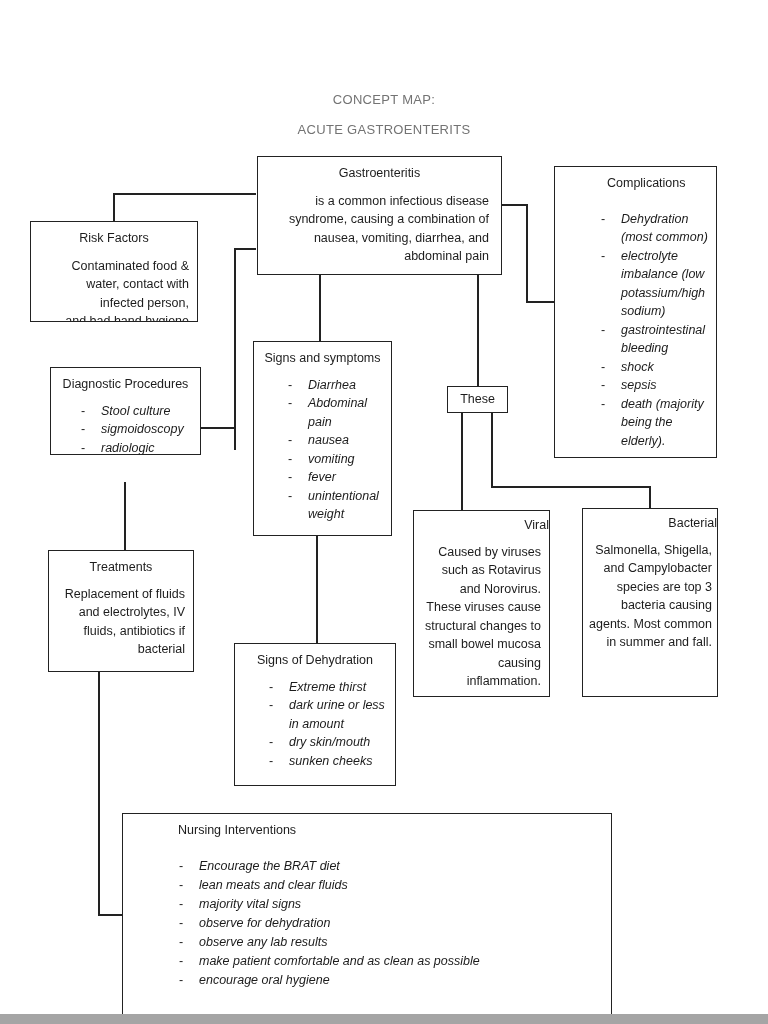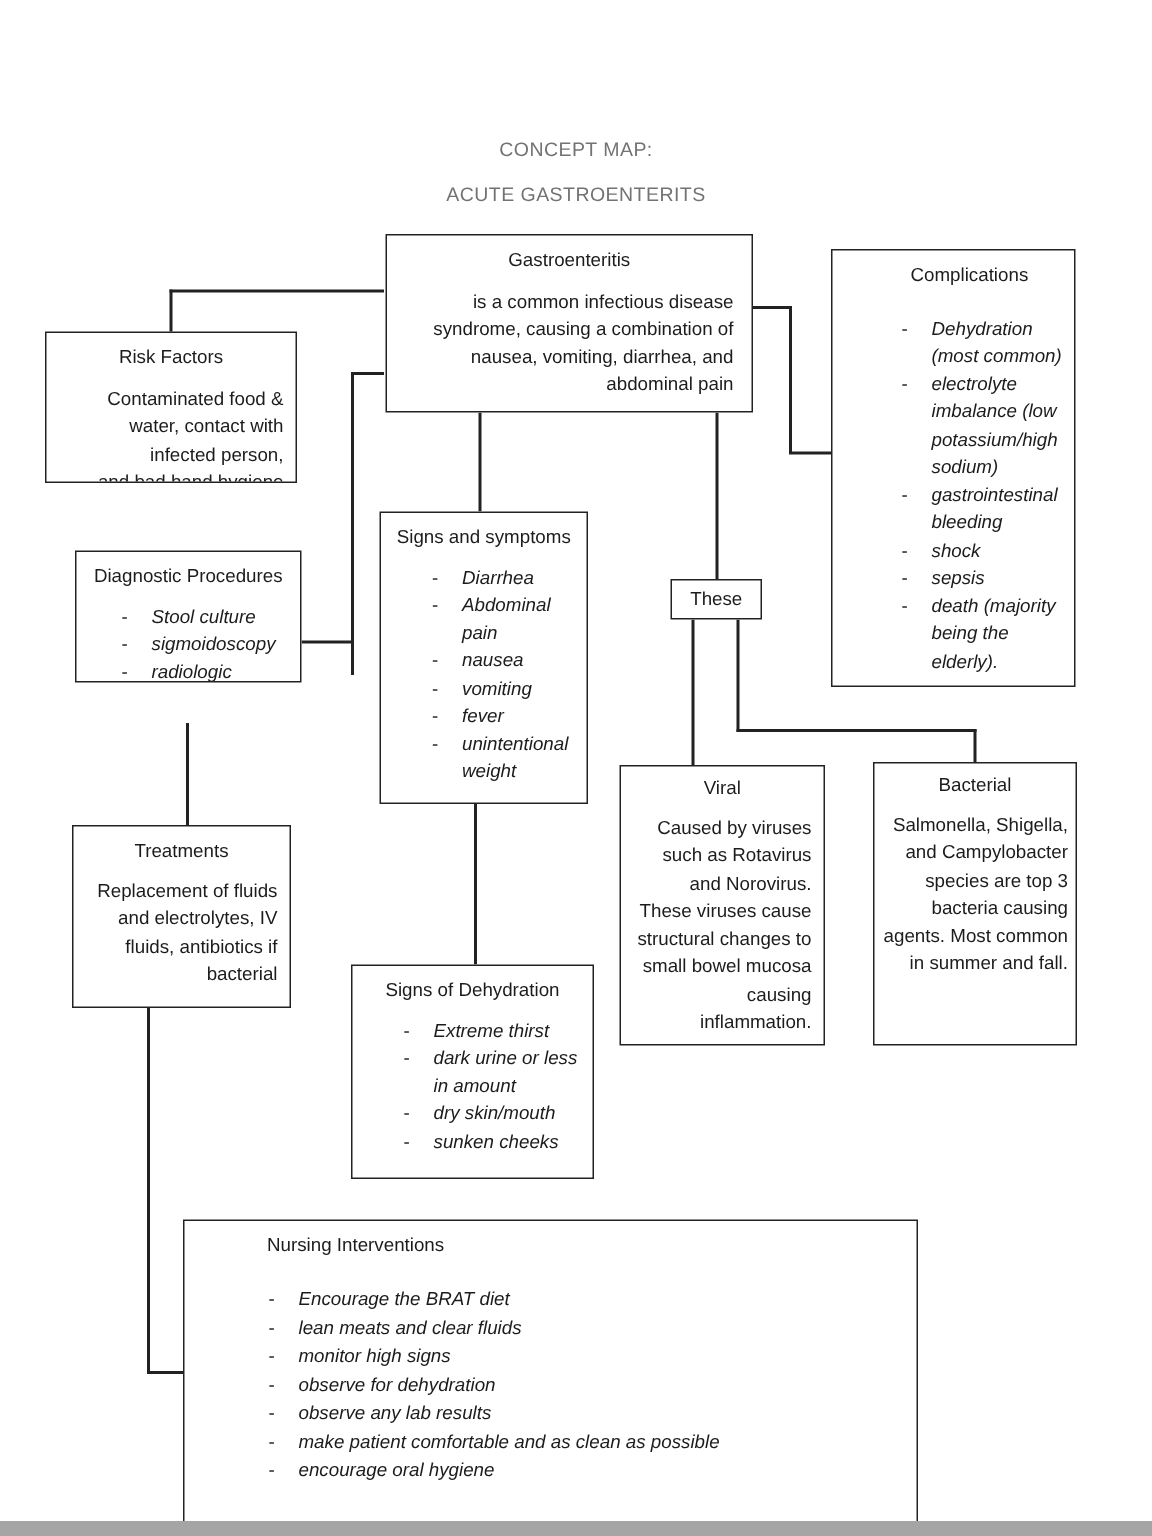--- a/index.html
+++ b/index.html
@@ -140,26 +140,26 @@
           <span class="txt">unintentional weight</span>
         </div>
       </div>
   </div>
 
   <div class="box" style="left:447px;top:386px;width:61px;height:27px;">
     <div class="box-title" style="padding-top:3px;">These</div>
   </div>
 
   <div class="box" style="left:413px;top:510px;width:137px;height:187px;">
-    <div class="box-title" style="padding-top:5px;">Viral</div>
+    <div class="box-title" style="padding-top:5px;text-align:right;">Viral</div>
     <div class="box-body" style="margin-top:8px;">Caused by viruses such as Rotavirus and Norovirus. These viruses cause structural changes to small bowel mucosa causing inflammation.</div>
   </div>
 
   <div class="box" style="left:582px;top:508px;width:136px;height:189px;">
-    <div class="box-title" style="padding-top:5px;">Bacterial</div>
+    <div class="box-title" style="padding-top:5px;text-align:right;">Bacterial</div>
     <div class="box-body" style="margin-top:8px;padding:0 5px;">Salmonella, Shigella, and Campylobacter species are top 3 bacteria causing agents. Most common in summer and fall.</div>
   </div>
 
   <div class="box" style="left:48px;top:550px;width:146px;height:122px;">
     <div class="box-title">Treatments</div>
     <div class="box-body" style="margin-top:8px;">Replacement of fluids and electrolytes, IV fluids, antibiotics if bacterial</div>
   </div>
 
   <div class="box" style="left:234px;top:643px;width:162px;height:143px;">
     <div class="box-title">Signs of Dehydration</div>
@@ -189,21 +189,21 @@
         <div class="li">
           <span class="dash">-</span>
           <span class="txt">Encourage the BRAT diet</span>
         </div>
         <div class="li">
           <span class="dash">-</span>
           <span class="txt">lean meats and clear fluids</span>
         </div>
         <div class="li">
           <span class="dash">-</span>
-          <span class="txt">monitor high signs</span>
+          <span class="txt">majority vital signs</span>
         </div>
         <div class="li">
           <span class="dash">-</span>
           <span class="txt">observe for dehydration</span>
         </div>
         <div class="li">
           <span class="dash">-</span>
           <span class="txt">observe any lab results</span>
         </div>
         <div class="li">

